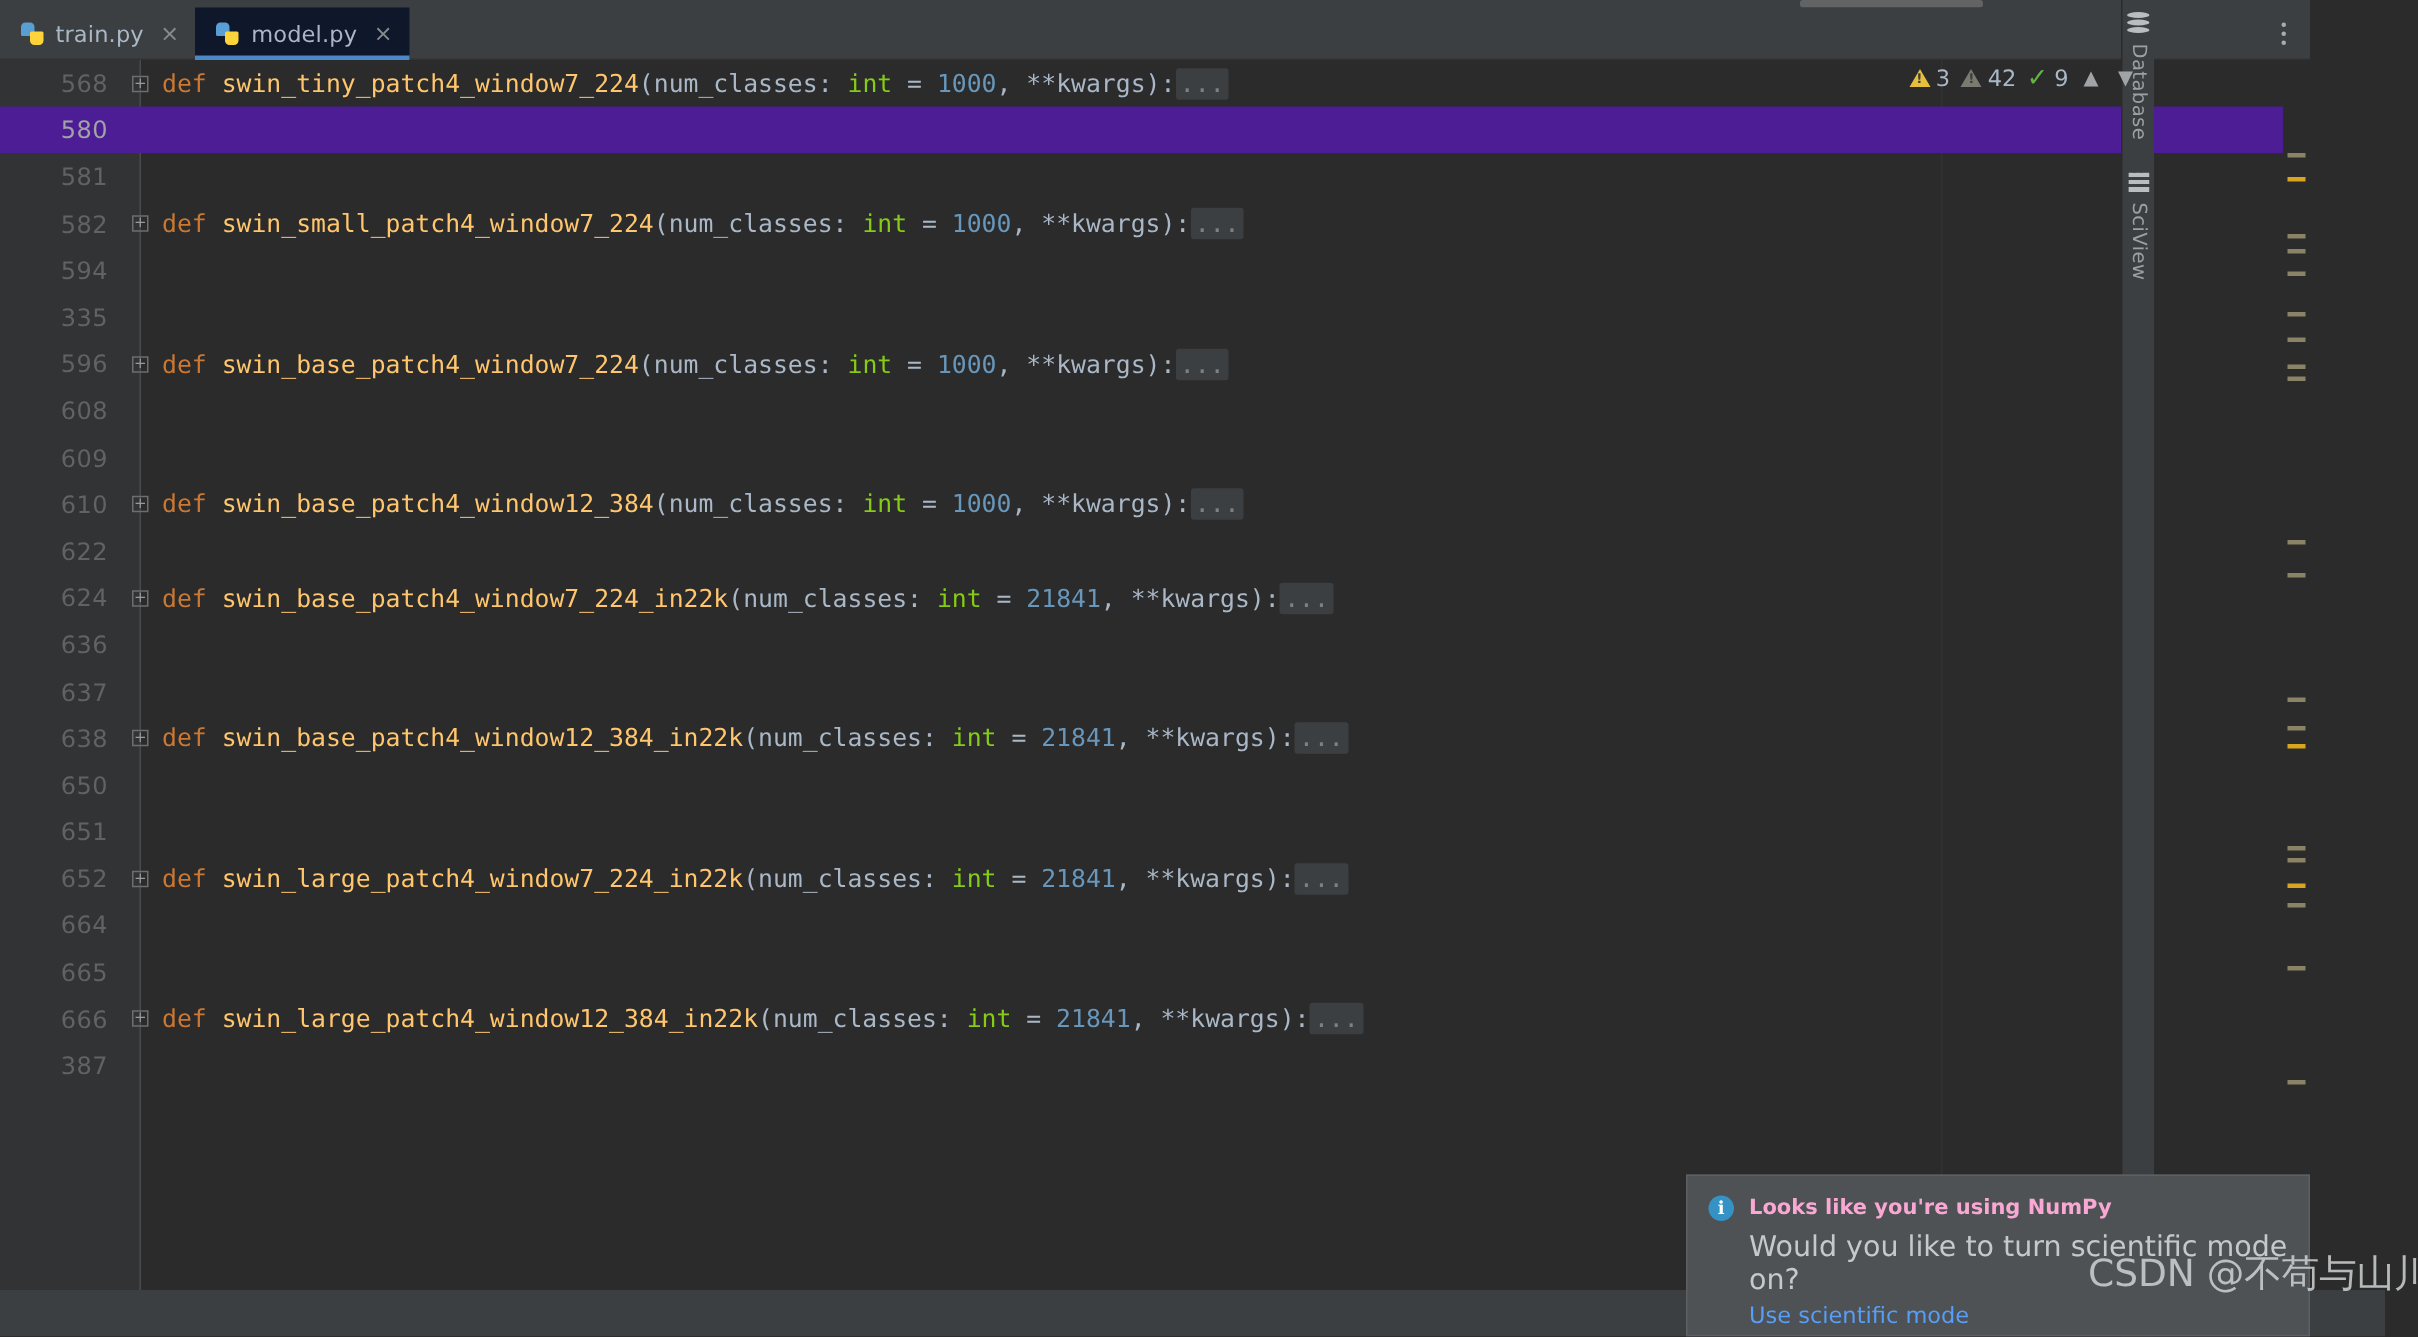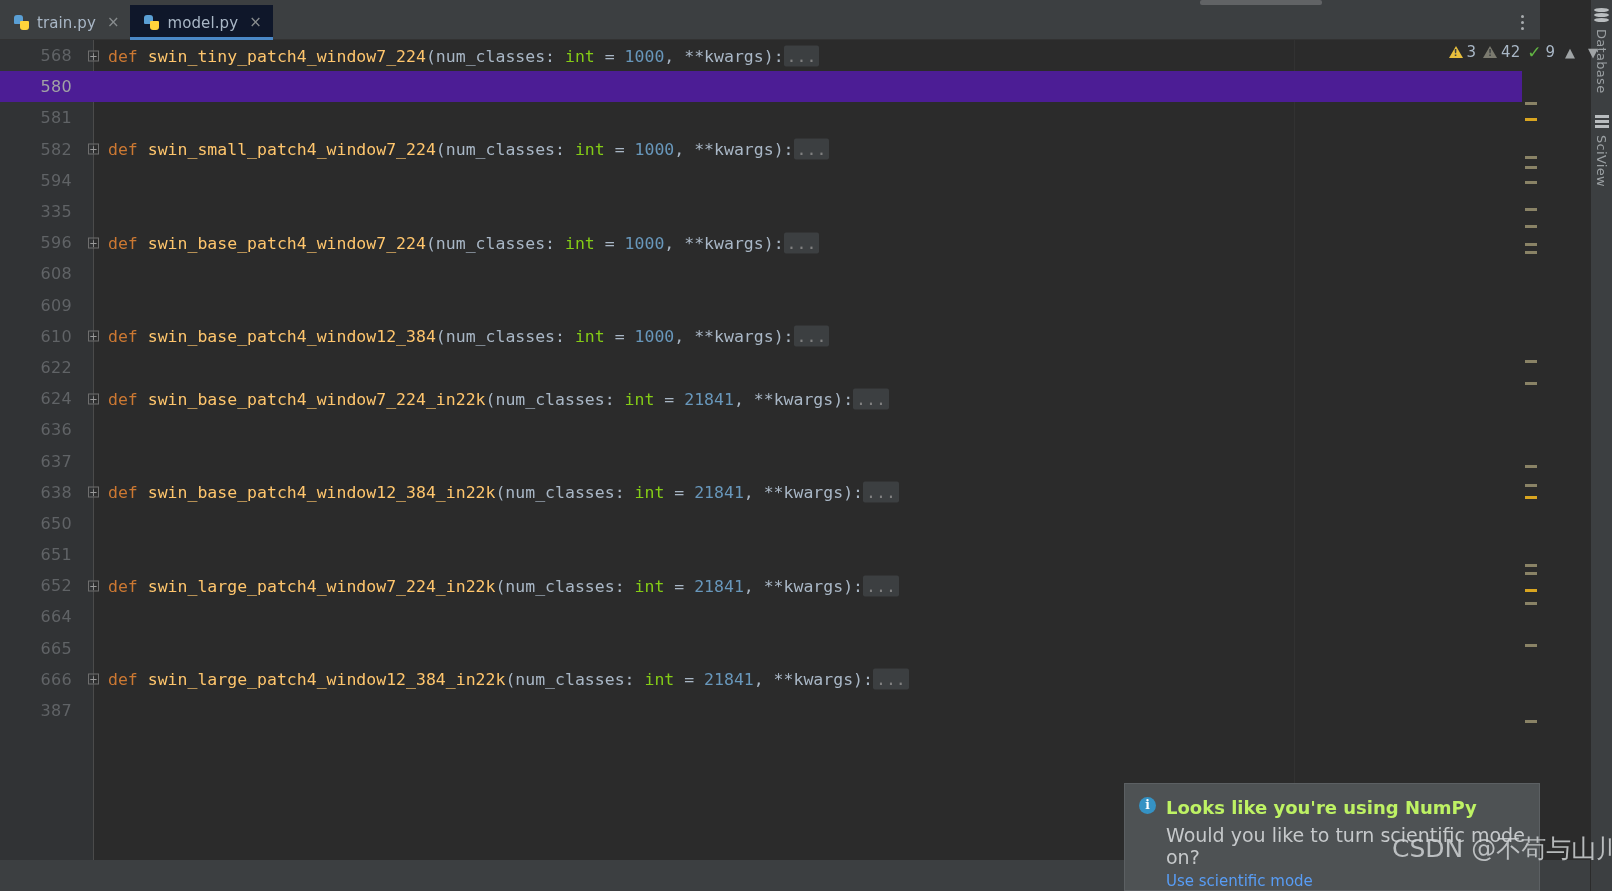--- a/index.html
+++ b/index.html
@@ -2,21 +2,21 @@
 <html><head>
 <meta charset="utf-8">
 <style>
   * { box-sizing: border-box; margin: 0; padding: 0; }
   html, body {
     width: 1612px; height: 891px;
     background: #2b2b2b;
     font-family: "DejaVu Sans", "Liberation Sans", sans-serif;
     overflow: hidden;
   }
-  #app { position: relative; width: 1612px; height: 891px; background: #2b2b2b; }
+  #app { position: relative; width: 1436px; height: 891px; background: #2b2b2b; }
 
   
   .top-sliver {
     position: absolute; left: 1200px; top: 0; width: 122px; height: 5px;
     background: #616365; border-radius: 2px;
   }
   .top-strip {
     position: absolute; left: 0; top: 0; width: 1540px; height: 8px;
     background: #3c3f41;
   }
@@ -183,21 +183,21 @@
     background: #4e5254; border: 1px solid #5c6063;
     padding: 13px 14px 0 14px; z-index: 40;
     font-family: "DejaVu Sans", "Liberation Sans", sans-serif;
   }
   .balloon-head { display: flex; align-items: flex-start; gap: 10px; }
   .info-icon {
     width: 17px; height: 17px; border-radius: 50%; background: #3592c4;
     color: #fff; font-size: 12px; font-weight: bold; line-height: 17px;
     text-align: center; flex: 0 0 17px; font-family: "DejaVu Serif", serif;
   }
-  .balloon-title { color: #bef264; font-size: 18px; font-weight: bold; }
+  .balloon-title { color: #f9a8d4; font-size: 14px; font-weight: bold; }
   .balloon-body { color: #c6c9cb; font-size: 19px; margin: 6px 0 0 27px; }
   .balloon-links { margin: 4px 0 0 27px; display: flex; gap: 16px; flex-direction: column; }
   .blink { color: #589df6; font-size: 15px; cursor: pointer; }
 
   
   .watermark {
     position: absolute; left: 1392px; top: 832px;
     color: #cfd2d4; font-size: 25px; opacity: .85; z-index: 60;
     font-family: "DejaVu Sans", "Liberation Sans", sans-serif;
     white-space: nowrap; pointer-events: none;

